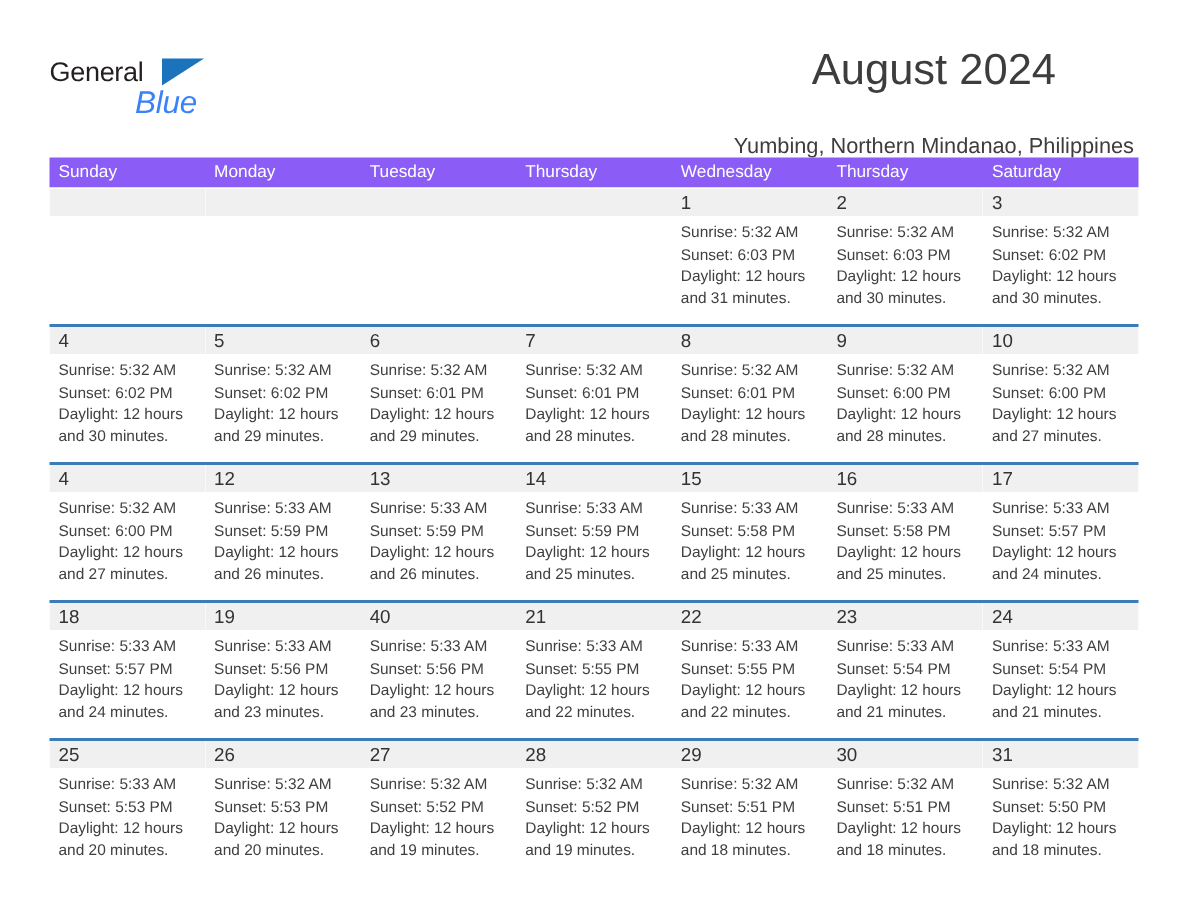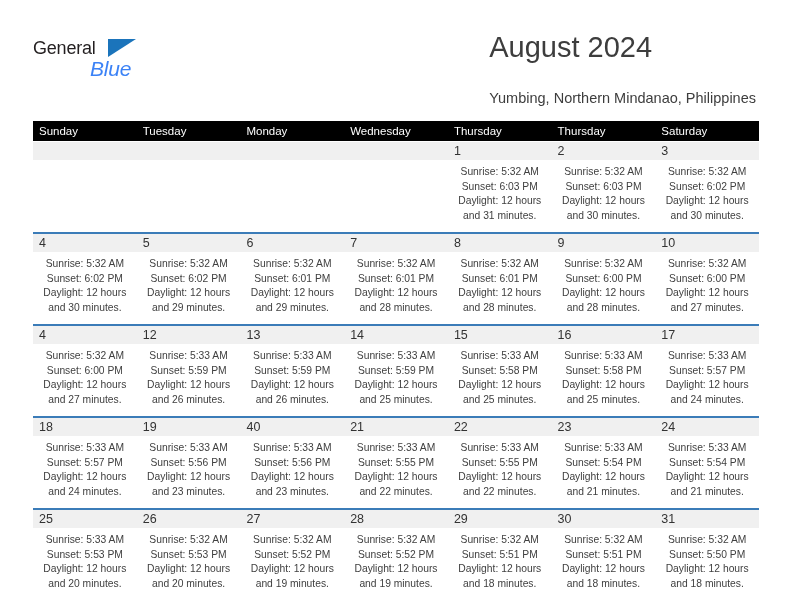--- a/index.html
+++ b/index.html
@@ -62,21 +62,21 @@
     letter-spacing: -0.2px;
     color: #3b82f6;
     line-height: 24px;
     white-space: nowrap;
     font-style: italic;
   }
   .title-block {
     position: absolute;
     right: 36px;
     top: 30px;
-    text-align: left;
+    text-align: center;
   }
   .cal-title {
     font-size: 29px;
     color: #3d3d3d;
     line-height: 34px;
     white-space: nowrap;
     font-weight: normal;
     margin: 0;
   }
   .cal-subtitle {
@@ -90,23 +90,22 @@
 
   
   .calendar {
     position: absolute;
     left: 33px;
     top: 105px;
     width: 726px;
   }
   .dow-row {
     display: flex;
-    background: #000000;
+    background: #8b5cf6;
     height: 20px;
-    margin-top: 16px;
   }
   .dow-cell {
     flex: 1 1 0;
     color: #ffffff;
     font-size: 11.5px;
     line-height: 20px;
     padding-left: 6px;
     box-sizing: border-box;
     white-space: nowrap;
     overflow: hidden;
@@ -133,21 +132,20 @@
   }
   .day-num {
     font-size: 12.5px;
     color: #333333;
     line-height: 18px;
     padding-left: 6px;
     display: block;
   }
   .day-body {
     padding: 5px 6px 0 6px;
-    text-align: center;
   }
   .day-body .line {
     font-size: 10.3px;
     line-height: 14.6px;
     color: #404040;
     white-space: nowrap;
   }
   .empty-cell .day-num-band { background: #f0f0f0; }
 </style>
 </head>
@@ -166,24 +164,24 @@
     <div class="title-block">
       <h1 class="cal-title">August 2024</h1>
       <h2 class="cal-subtitle">Yumbing, Northern Mindanao, Philippines</h2>
     </div>
 
   </div>
 
   <div class="calendar">
     <div class="dow-row" id="dow-row">
         <div class="dow-cell">Sunday</div>
+        <div class="dow-cell">Monday</div>
         <div class="dow-cell">Tuesday</div>
-        <div class="dow-cell">Monday</div>
+        <div class="dow-cell">Thursday</div>
         <div class="dow-cell">Wednesday</div>
-        <div class="dow-cell">Thursday</div>
         <div class="dow-cell">Thursday</div>
         <div class="dow-cell">Saturday</div>
       </div>
     <div id="weeks-container">
         <div class="week-row">
           <div class="day-cell empty-cell">
             <div class="day-num-band">
               <span class="day-num"></span>
             </div>
             <div class="day-body"></div>

